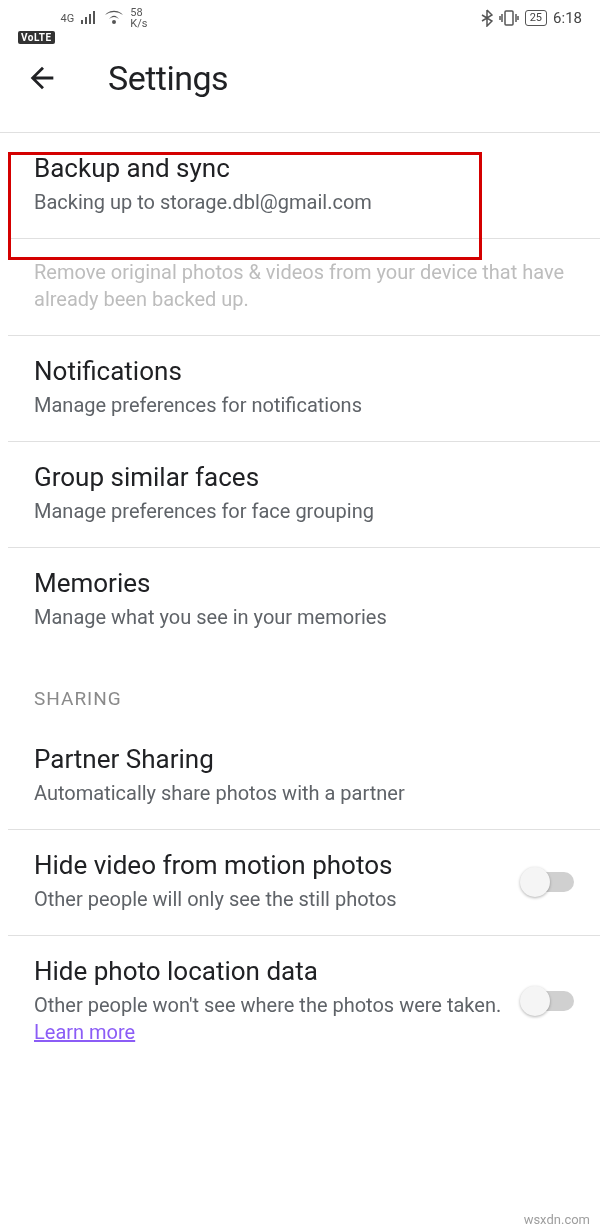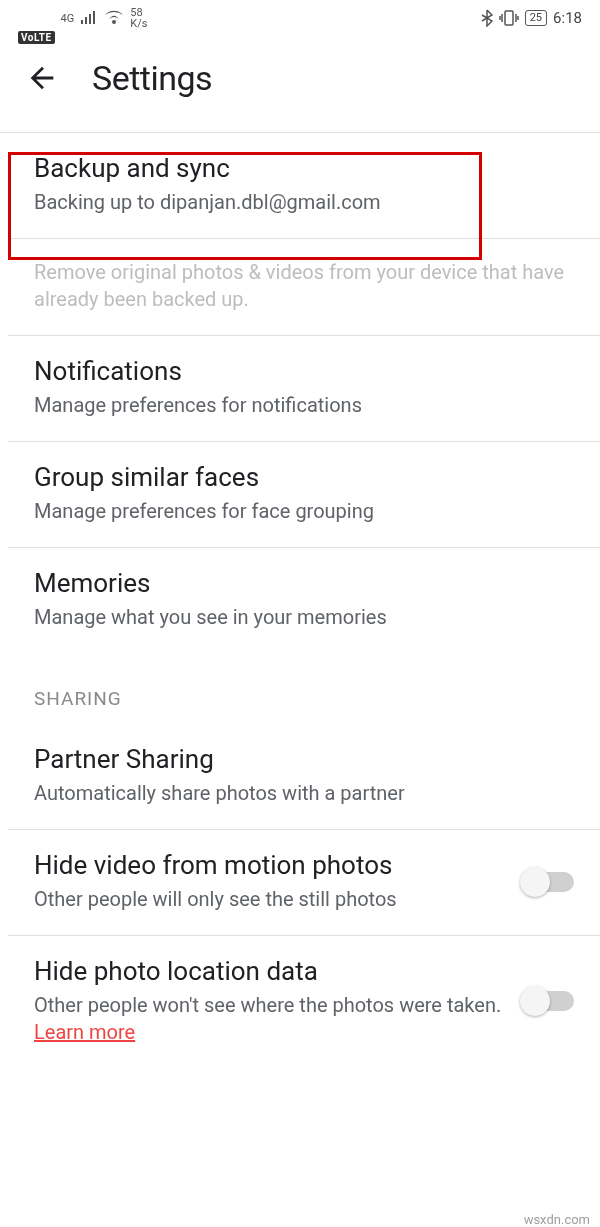--- a/index.html
+++ b/index.html
@@ -25,21 +25,21 @@
     .volte {
       background: #333; color: #fff; font-size: 10px; font-weight: 700;
       padding: 1px 3px; border-radius: 2px; letter-spacing: 0.5px; margin-top: 39px;
     }
     .status-small { font-size: 11px; line-height: 1; color:#555; }
     .stack { display:flex; flex-direction:column; align-items:flex-start; }
     .batt-box { border:1.5px solid #555; border-radius:3px; font-size:11px; padding:0 4px; line-height:14px;}
     .app-bar {
       display: flex;
       align-items: center;
-      gap: 30px;
+      gap: 46px;
       padding: 22px 22px 34px 22px;
     }
     .back-btn { width: 40px; height: 40px; display:flex; align-items:center; justify-content:center; cursor:pointer; }
     .app-title { font-size: 34px; font-weight: 400; letter-spacing: -0.5px; }
     .list { border-top: 1px solid #e0e0e0; padding-left: 8px; }
     .item {
       padding: 20px 26px 22px 26px;
       border-bottom: 1px solid #e0e0e0;
       cursor: pointer;
       display: flex;
@@ -63,21 +63,21 @@
       border: 3px solid #d40000;
       pointer-events: none;
     }
     .toggle {
       width: 50px; height: 20px; background:#d0d0d0; border-radius:20px; position:relative; flex-shrink:0;
     }
     .toggle::after {
       content:""; position:absolute; left:-4px; top:-5px; width:30px; height:30px;
       background:#f5f5f5; border-radius:50%; box-shadow:0 1px 3px rgba(0,0,0,0.3);
     }
-    .link { color:#ef4444; }
+    .link { color:#8b5cf6; }
     .watermark {
       position:absolute; bottom:0; right:10px; font-size:13px; color:#9e9e9e;
     }
     svg { display:block; }
   </style>
 </head>
 <body>
 
 <div class="status-bar">
   <div class="status-left">
@@ -128,21 +128,21 @@
   <div class="app-title">Settings</div>
 </div>
 
 <div class="highlight-box" style="left:8px; top:152px; width:474px; height:108px;"></div>
 
 <div class="list">
 
   <div class="item">
     <div class="content">
       <div class="item-title">Backup and sync</div>
-      <div class="item-sub">Backing up to dipanjan.dbl@gmail.com</div>
+      <div class="item-sub">Backing up to storage.dbl@gmail.com</div>
     </div>
   </div>
 
   <div class="item disabled">
     <div class="content">
       <div class="item-sub">Remove original photos &amp; videos from your device that have already been backed up.</div>
     </div>
   </div>
 
   <div class="item">

